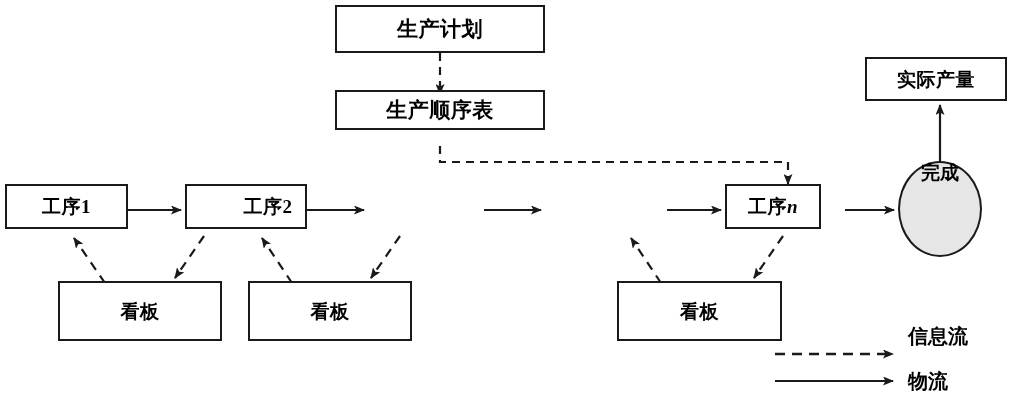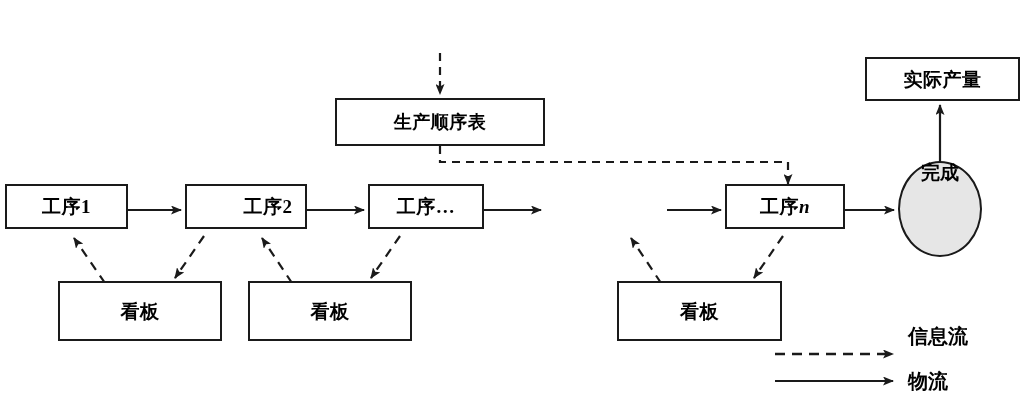--- a/index.html
+++ b/index.html
@@ -35,28 +35,28 @@
     color: #000000;
     font-weight: 700;
     letter-spacing: 0.5px;
     z-index: 3;
   }
   .node-label {
     white-space: nowrap;
     line-height: 1;
   }
   .box-plan      { left: 335px; top: 5px;   width: 210px; height: 48px;  font-size: 21px; }
-  .box-seq       { left: 335px; top: 98px;  width: 210px; height: 48px;  font-size: 18px; }
-  .box-output    { left: 865px; top: 57px;  width: 155px; height: 44px;  font-size: 19px; }
+  .box-seq       { left: 335px; top: 90px;  width: 210px; height: 40px;  font-size: 21px; }
+  .box-output    { left: 865px; top: 57px;  width: 142px; height: 44px;  font-size: 19px; }
   .box-proc      { top: 184px; height: 45px; font-size: 19px; }
   .box-proc1     { left: 5px;   width: 123px; }
   .box-proc2     { left: 185px; width: 122px; padding-left: 44px; }
   .box-proc3     { left: 368px; width: 116px; }
   .box-proc4     { left: 545px; width: 122px; }
-  .box-proc5     { left: 725px; width: 120px; }
+  .box-proc5     { left: 725px; width: 96px; }
   .box-kanban    { top: 281px; height: 60px; font-size: 19px; }
   .box-kanban1   { left: 58px;  width: 164px; }
   .box-kanban2   { left: 248px; width: 164px; }
   .box-kanban3   { left: 617px; width: 165px; }
   .ellipse-done {
     position: absolute;
     left: 898px;
     top: 161px;
     width: 84px;
     height: 96px;
@@ -114,40 +114,40 @@
     <path d="M204,236 L175,278" fill="none" stroke="#1a1a1a" stroke-width="2.2" stroke-dasharray="9,7" marker-end="url(#arrowDash)"></path>
     <path d="M292,283 L262,238" fill="none" stroke="#1a1a1a" stroke-width="2.2" stroke-dasharray="9,7" marker-end="url(#arrowDash)"></path>
     <path d="M400,236 L371,278" fill="none" stroke="#1a1a1a" stroke-width="2.2" stroke-dasharray="9,7" marker-end="url(#arrowDash)"></path>
     <path d="M661,283 L631,238" fill="none" stroke="#1a1a1a" stroke-width="2.2" stroke-dasharray="9,7" marker-end="url(#arrowDash)"></path>
     <path d="M783,236 L754,278" fill="none" stroke="#1a1a1a" stroke-width="2.2" stroke-dasharray="9,7" marker-end="url(#arrowDash)"></path>
 
     <path d="M775,354 L893,354" fill="none" stroke="#1a1a1a" stroke-width="2.6" stroke-dasharray="10,7" marker-end="url(#arrowDash)"></path>
     <path d="M775,381 L893,381" fill="none" stroke="#1a1a1a" stroke-width="2.2" marker-end="url(#arrowSolid)"></path>
   </svg>
 
+  <div class="node box-plan">
+    <span class="node-label">生产计划</span>
+  </div>
 
   <div class="node box-seq">
     <span class="node-label">生产顺序表</span>
   </div>
 
   <div class="node box-output">
     <span class="node-label">实际产量</span>
   </div>
 
   <div class="node box-proc box-proc1">
     <span class="node-label">工序1</span>
   </div>
 
   <div class="node box-proc box-proc2">
     <span class="node-label">工序2</span>
   </div>
 
-  <div class="node box-proc box-proc3">
-    <span class="node-label">工序…</span>
-  </div>
 
 
   <div class="node box-proc box-proc5">
     <span class="node-label"><span>工序</span><span class="ital">n</span></span>
   </div>
 
   <div class="node box-kanban box-kanban1">
     <span class="node-label">看板</span>
   </div>
 

